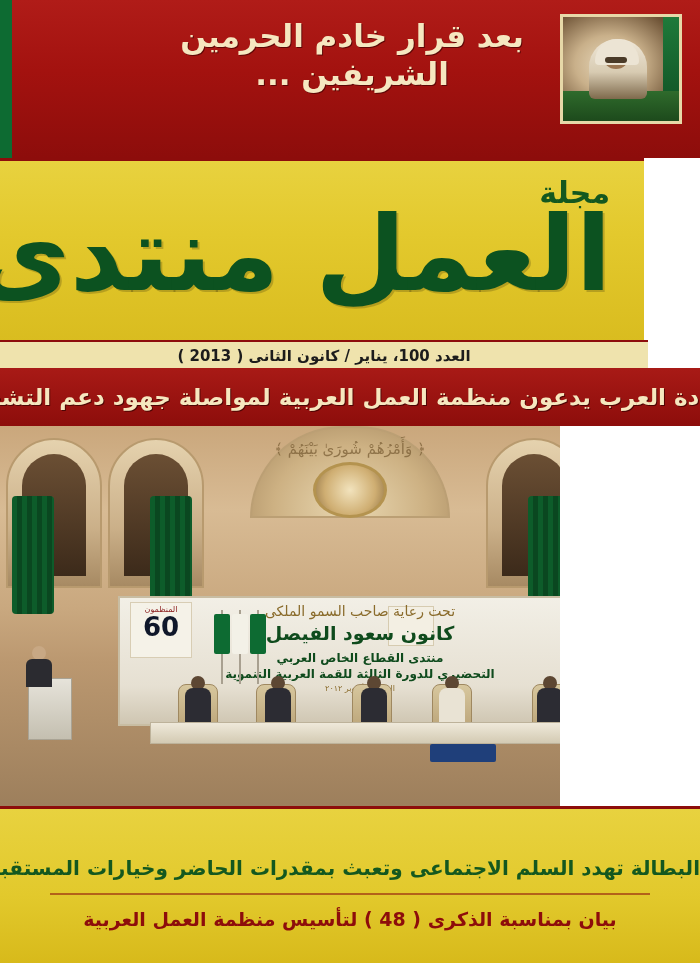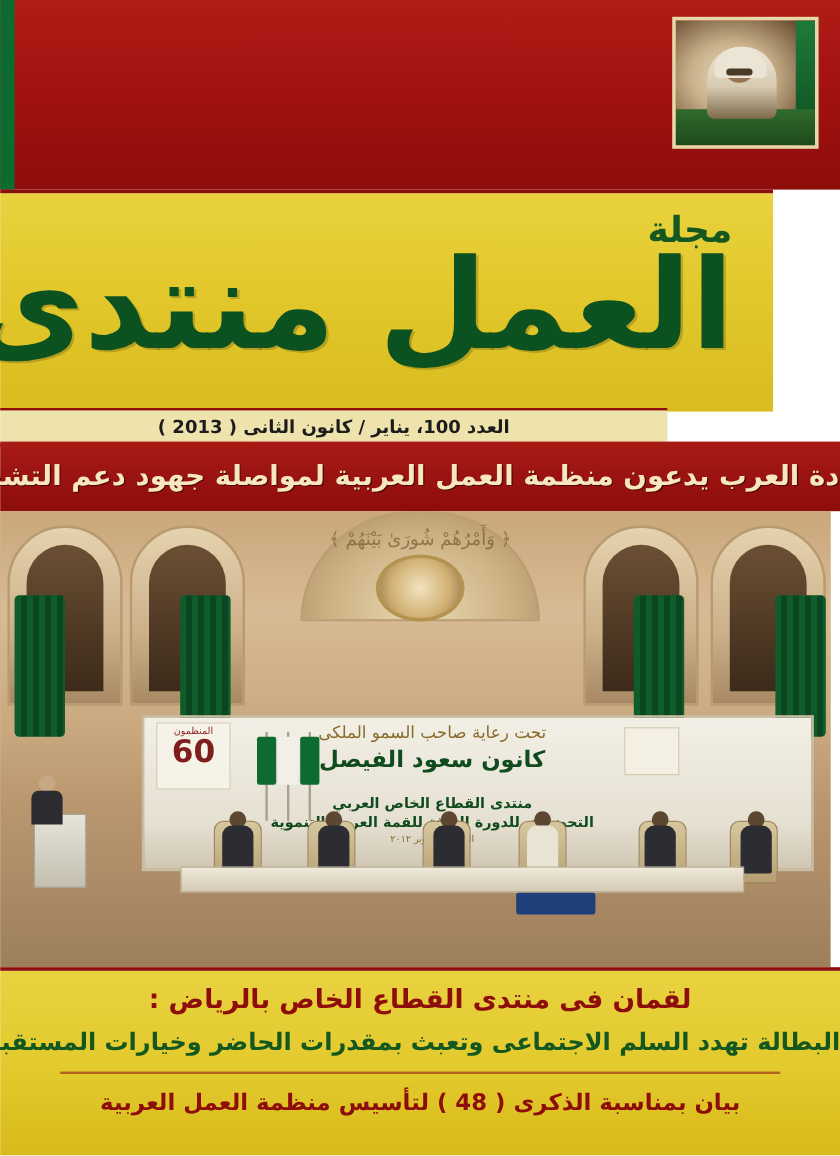--- a/index.html
+++ b/index.html
@@ -138,21 +138,21 @@
     color: #0c5220;
     letter-spacing: -2px;
     text-shadow: 2px 2px 0 rgba(0,0,0,0.18);
     white-space: nowrap;
   }
 
   
   .issue-strip {
     position: absolute;
     left: 0; top: 340px;
-    width: 556px; height: 28px;
+    width: 648px; height: 28px;
     background: #efe3ad;
     border-top: 2px solid #8d0d0b;
     border-bottom: 2px solid #8d0d0b;
     display: flex;
     align-items: center;
     justify-content: center;
   }
   .issue-strip .issue-text {
     font-size: 15px;
     font-weight: bold;
@@ -174,21 +174,21 @@
     font-weight: bold;
     color: #f6e7bf;
     text-shadow: 1px 1px 0 #4d0504;
     white-space: nowrap;
   }
 
   
   .main-photo {
     position: absolute;
     left: 0; top: 426px;
-    width: 692px; height: 380px;
+    width: 560px; height: 380px;
     overflow: hidden;
     background: #caa97f;
   }
   .mp-hall {
     position: absolute;
     inset: 0;
     background:
       linear-gradient(180deg, #caa77c 0%, #d8bb94 22%, #c9a87f 48%, #bb9870 62%, #9d7f5c 100%);
   }
   .mp-arches {
@@ -267,40 +267,40 @@
     position: absolute;
     left: 180px; top: 176px;
     width: 360px;
     text-align: center;
     color: #11501f;
     line-height: 1.35;
   }
   .mp-banner-text .bl1 { font-size: 14px; color: #8a6b2b; }
   .mp-banner-text .bl2 { font-size: 19px; font-weight: bold; color: #0f4b1d; }
   .mp-banner-text .bl3 { font-size: 10px; color: #7d5f24; margin-top: 1px;}
-  .mp-banner-text .bl4 { font-size: 12px; font-weight: bold; color: #0f4b1d; margin-top: 14px;}
+  .mp-banner-text .bl4 { font-size: 12px; font-weight: bold; color: #0f4b1d; margin-top: 3px;}
   .mp-banner-text .bl5 { font-size: 12px; font-weight: bold; color: #0f4b1d; }
   .mp-banner-text .bl6 { font-size: 8px; color: #8a6b2b; margin-top: 2px;}
   .mp-logo60 {
     position: absolute;
     left: 130px; top: 176px;
     width: 62px; height: 56px;
     background: #f5f2e8;
     border: 1px solid #d8cdb4;
     box-sizing: border-box;
     text-align: center;
     font-size: 8px;
     color: #8b1d1d;
     padding-top: 2px;
   }
   .mp-logo60 .big {
     display:block;
     font-size: 26px;
     font-weight: bold;
-    color: #7f1d1d;
+    color: #0f172a;
     line-height: 1;
   }
   .mp-logo-right {
     position: absolute;
     right: 126px; top: 180px;
     width: 46px; height: 40px;
     background: #f3efe3;
     border: 1px solid #d6cbb0;
     box-sizing: border-box;
   }
@@ -440,20 +440,21 @@
 </style>
 </head>
 <body>
 
 <div class="cover">
 
   <div class="top-banner">
     <div class="green-bar"></div>
 
     <div class="top-headline">
+      <div class="line1">بعد قرار خادم الحرمين الشريفين ...</div>
     </div>
 
     <div class="photo-king">
       <div class="ph-green-strip"></div>
       <div class="ph-desk"></div>
       <div class="ph-figure"></div>
       <div class="ph-face"></div>
       <div class="ph-ghutra"></div>
       <div class="ph-glass"></div>
     </div>
@@ -566,19 +567,18 @@
     <div class="mp-speaker">
       <div class="head"></div>
       <div class="body"></div>
     </div>
 
     <div class="mp-table"></div>
     <div class="mp-bluebox"></div>
   </div>
 
   <div class="bottom-yellow">
-    <div class="bl-1">لقمان فى منتدى القطاع الخاص بالرياض :</div>
     <div class="bl-2">البطالة تهدد السلم الاجتماعى وتعبث بمقدرات الحاضر وخيارات المستقبل</div>
     <div class="bl-divider"></div>
     <div class="bl-3">بيان بمناسبة الذكرى ( 48 ) لتأسيس منظمة العمل العربية</div>
   </div>
 
 </div>
 
 </body></html>

